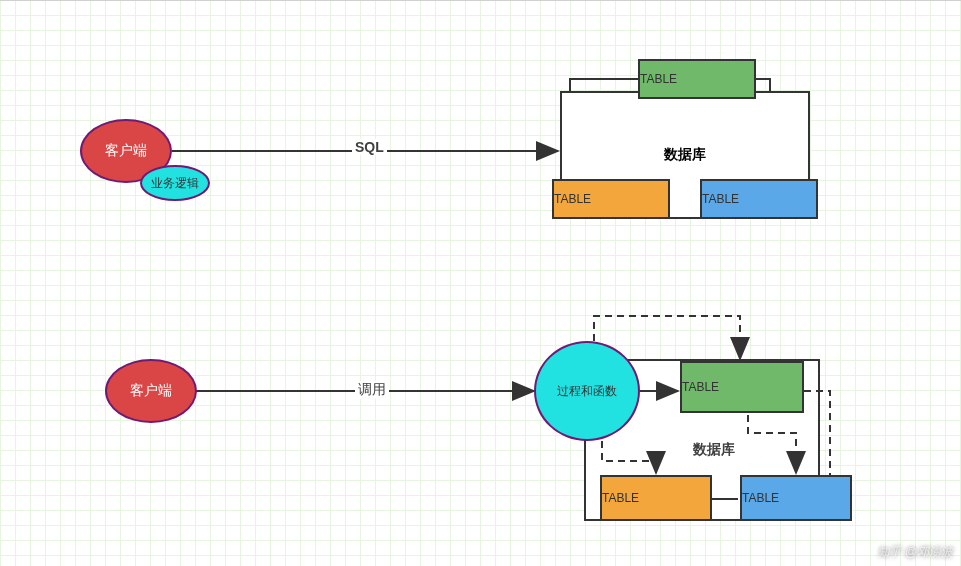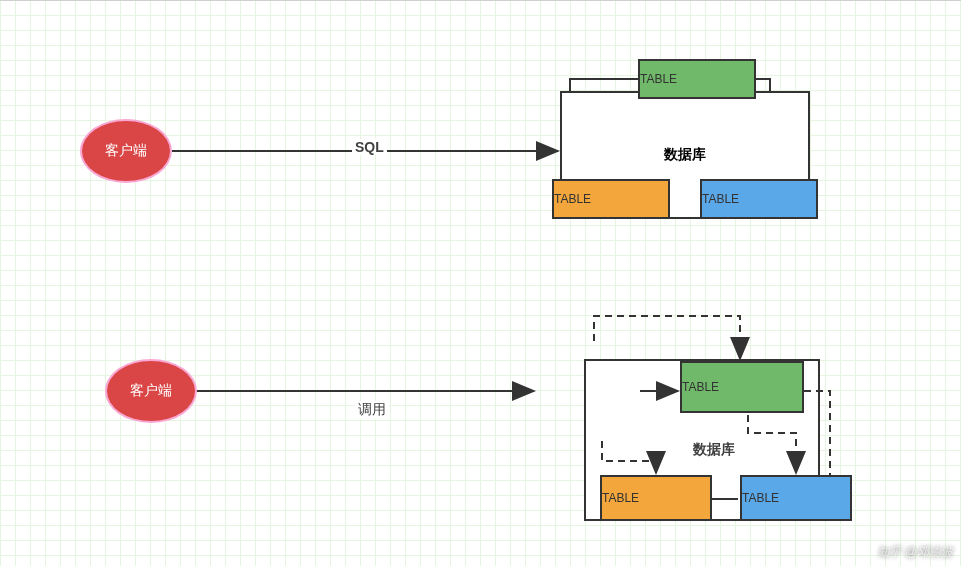--- a/index.html
+++ b/index.html
@@ -14,21 +14,21 @@
       linear-gradient(90deg, #e5f5e0 1px, transparent 1px);
     background-size: 15px 15px;
     position: relative;
     border-top: 1px solid #d0d0d0;
   }
   .canvas { position: relative; width: 961px; height: 566px; }
 
   .ellipse {
     position: absolute;
     border-radius: 50%;
-    border: 2px solid #f9a8d4;
+    border: 2px solid #701a75;
     display: flex;
     align-items: center;
     justify-content: center;
     color: #fff;
     font-size: 14px;
   }
   .ellipse.red { background: #da4646; color: #fff; }
   .ellipse.cyan { background: #22e1e1; color: #333; }
 
   .box {
@@ -101,42 +101,48 @@
     <path class="conn dash" d="M 804 390 L 830 390 L 830 498 L 804 498"></path>
 
     <path class="conn dash" d="M 748 414 L 748 432 L 796 432 L 796 472" marker-end="url(#arrow)"></path>
 
     <line class="conn" x1="712" y1="498" x2="738" y2="498"></line>
   </svg>
 
   <div class="ellipse red" style="left:80px; top:118px; width:92px; height:64px;">
     <span>客户端</span>
   </div>
+  <div class="ellipse cyan" style="left:140px; top:164px; width:70px; height:36px; font-size:12px;">
+    <span>业务逻辑</span>
+  </div>
 
   <div class="lbl" style="left:352px; top:138px; font-weight:bold;">SQL</div>
 
   <div class="box" style="left:560px; top:90px; width:250px; height:128px;">
     <span>数据库</span>
   </div>
   <div class="rect green" style="left:638px; top:58px;  width:118px; height:40px;">
       <span>TABLE</span>
     </div>
   <div class="rect orange" style="left:552px; top:178px; width:118px; height:40px;">
       <span>TABLE</span>
     </div>
   <div class="rect blue" style="left:700px; top:178px; width:118px; height:40px;">
       <span>TABLE</span>
     </div>
 
   <div class="ellipse red" style="left:105px; top:358px; width:92px; height:64px;">
     <span>客户端</span>
   </div>
 
-  <div class="lbl" style="left:355px; top:400px;">调用</div>
+  <div class="lbl" style="left:355px; top:380px;">调用</div>
 
+  <div class="ellipse cyan" style="left:534px; top:340px; width:106px; height:100px; font-size:12px;">
+    <span>过程和函数</span>
+  </div>
 
   <div class="box" style="left:584px; top:358px; width:236px; height:162px; z-index:-1;"></div>
   <div class="lbl" style="left:690px; top:440px; font-weight:bold; background:transparent;">数据库</div>
 
   <div class="rect green" style="left:680px; top:360px; width:124px; height:52px;">
       <span>TABLE</span>
     </div>
   <div class="rect orange" style="left:600px; top:474px; width:112px; height:46px;">
       <span>TABLE</span>
     </div>

